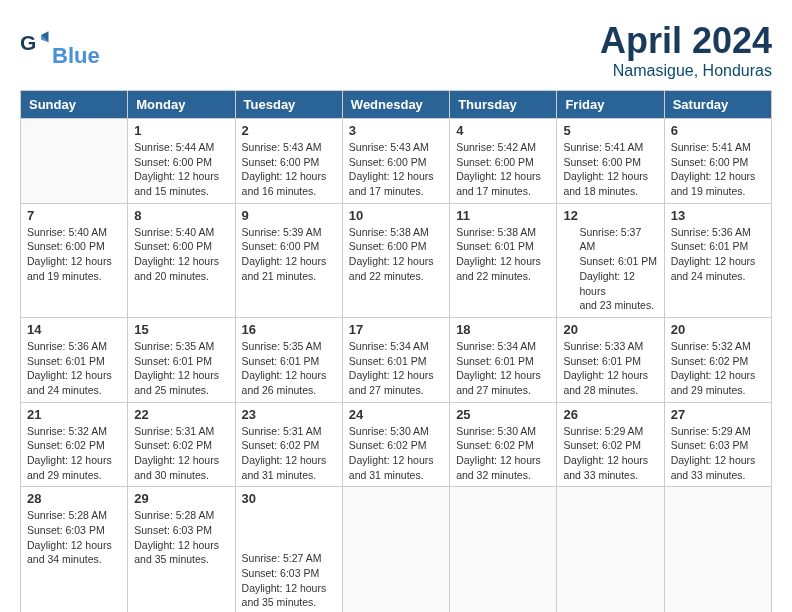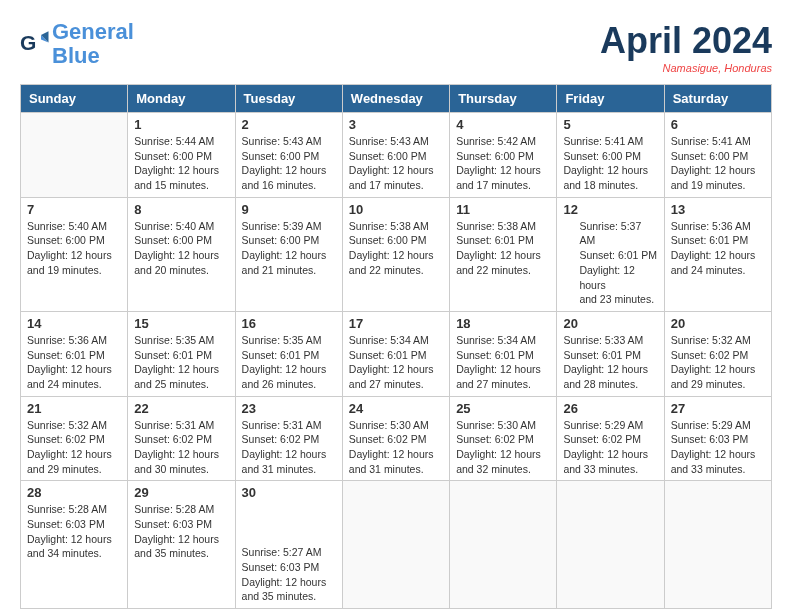--- a/index.html
+++ b/index.html
@@ -36,23 +36,22 @@
     }
     .title-block {
       text-align: right;
     }
     .month-title {
       font-size: 36px;
       font-weight: bold;
       color: #1a3a5c;
     }
     .location {
-      font-size: 11px;
-      color: #ef4444;
-      font-style: italic;
+      font-size: 16px;
+      color: #0c4a6e;
     }
     table {
       width: 100%;
       border-collapse: collapse;
     }
     th {
       background-color: #2a6496;
       color: white;
       text-align: left;
       padding: 6px 8px;
@@ -88,21 +87,21 @@
 
 <div class="header">
   <div class="logo">
     <svg class="logo-icon" viewBox="0 0 40 40" xmlns="http://www.w3.org/2000/svg">
       <text x="0" y="28" font-size="28" font-weight="bold" fill="#1a3a5c">G</text>
       <polygon points="28,8 38,18 28,14" fill="#4a90d9"></polygon>
       <polygon points="28,8 38,3 38,18" fill="#2a6496"></polygon>
     </svg>
     <div>
       <div class="logo-text">
-        <span>General</span><br><span style="color:#4a90d9">Blue</span>
+        <br><span style="color:#4a90d9">Blue</span>
       </div>
     </div>
   </div>
   <div class="title-block">
     <div class="month-title">April 2024</div>
     <div class="location">Namasigue, Honduras</div>
   </div>
 </div>
 
 <table>

